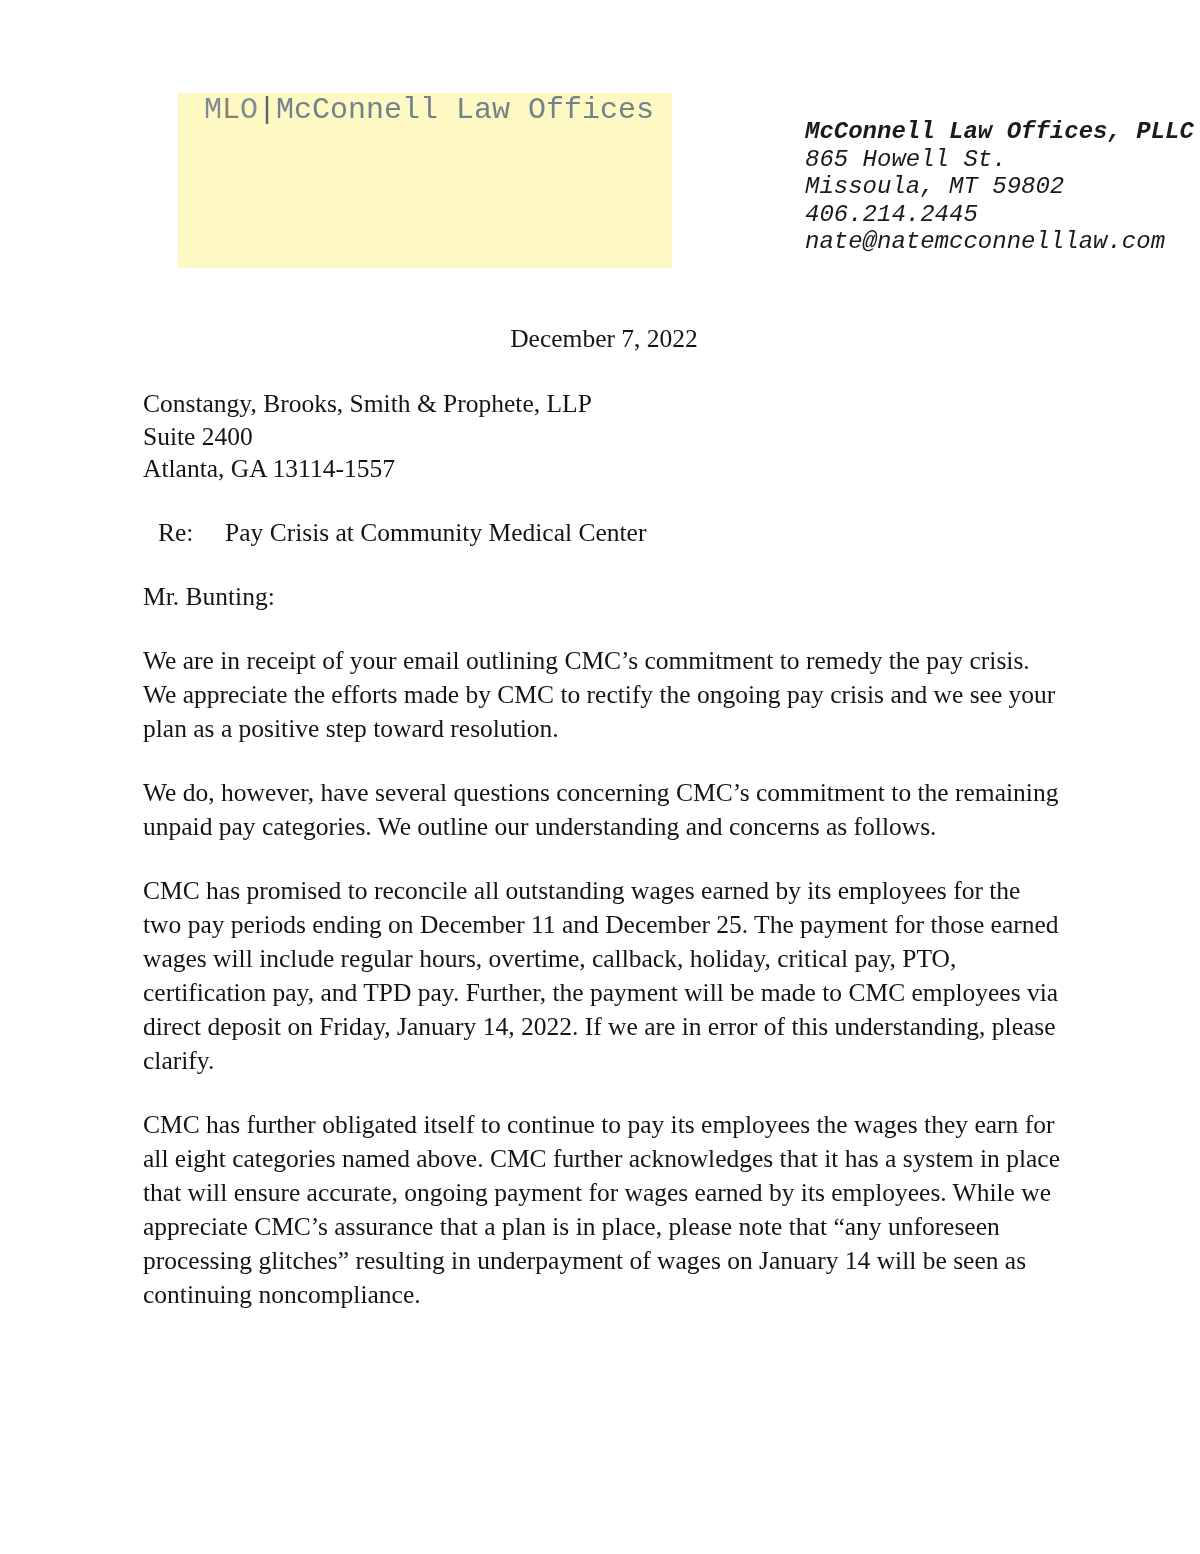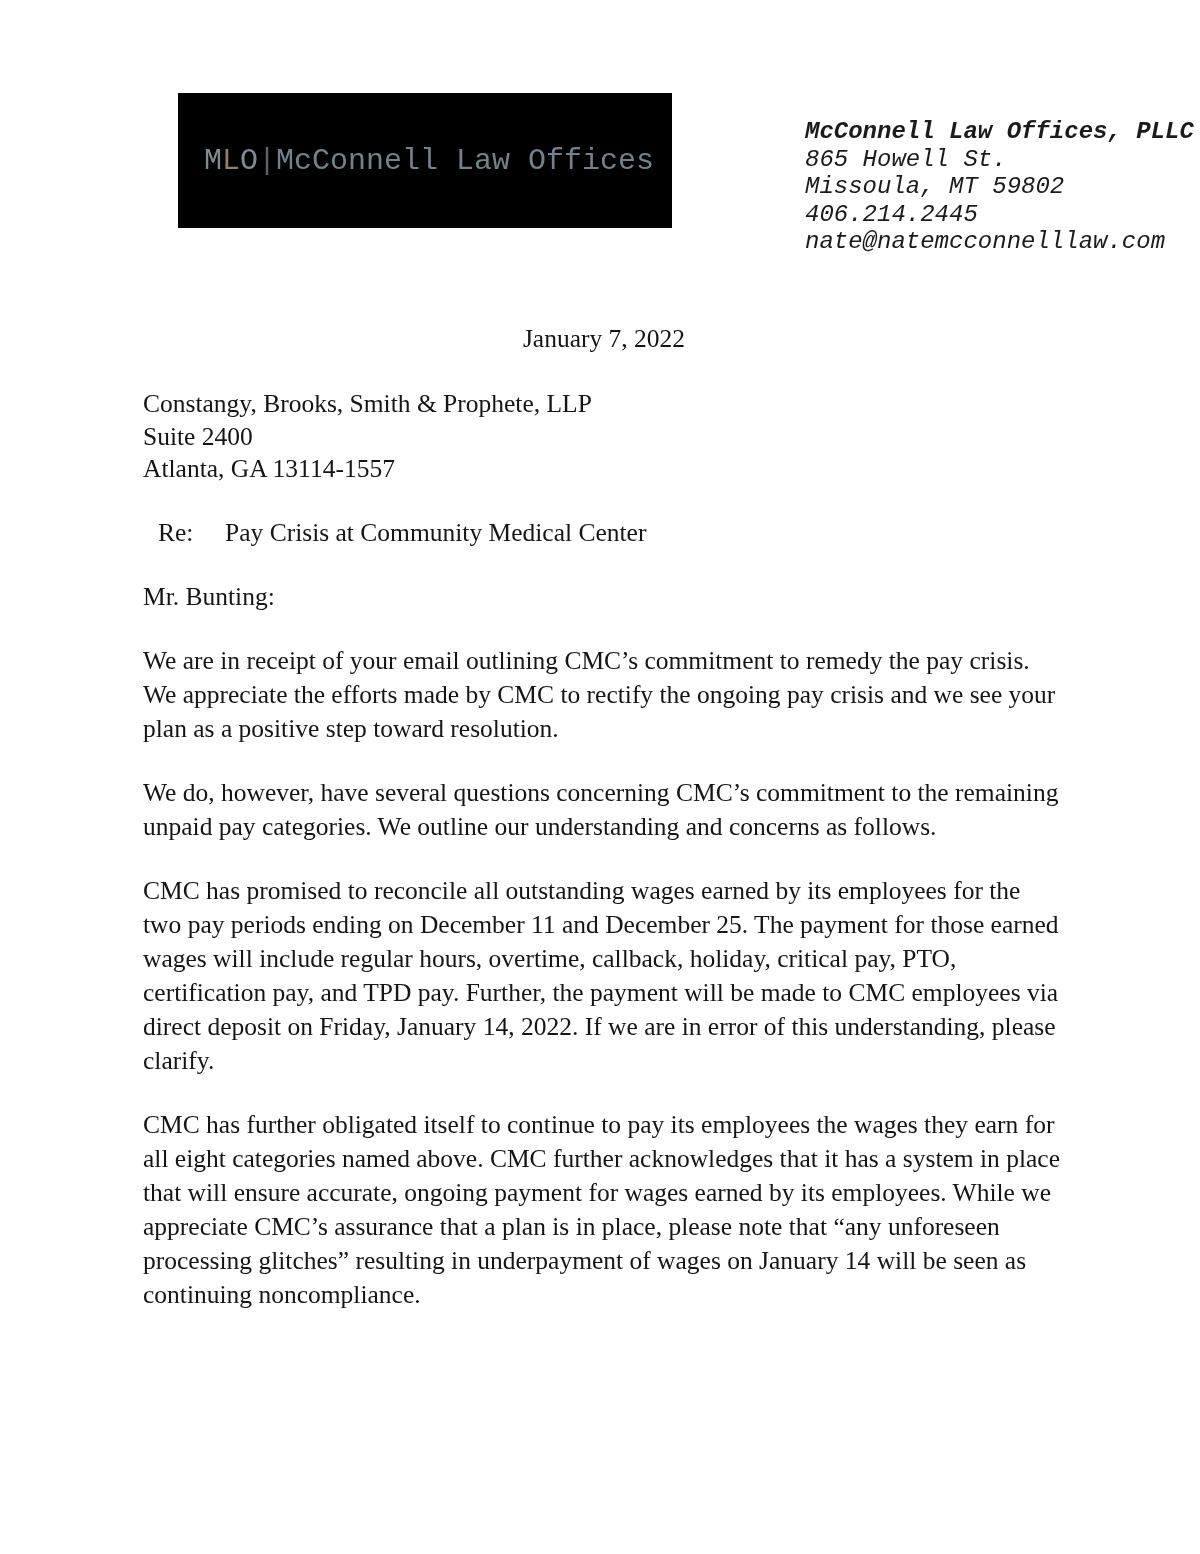--- a/index.html
+++ b/index.html
@@ -17,25 +17,25 @@
     color: #151515;
     overflow: hidden;
   }
 
   
   .logo-box {
     position: absolute;
     left: 178px;
     top: 93px;
     width: 494px;
-    height: 135px;
-    background: #000000;
+    height: 175px;
+    background: #fef9c3;
     box-sizing: border-box;
     display: flex;
-    align-items: center;
+    align-items: flex-start;
     padding-left: 26px;
     font-family: "Liberation Mono", monospace;
     font-size: 30px;
     white-space: nowrap;
   }
   .logo-abbr-m, .logo-abbr-o { color: #7d8b93; }
   .logo-abbr-l { color: #8f7f6b; }
   .logo-sep { color: #5a646a; }
   .logo-name { color: #72828b; }
 
@@ -97,21 +97,21 @@
   <div class="contact-block">
     <div class="contact-firm">McConnell Law Offices, PLLC</div>
     <div>865 Howell St.</div>
     <div>Missoula, MT 59802</div>
     <div>406.214.2445</div>
     <div>nate@natemcconnelllaw.com</div>
   </div>
 
   <div class="letter-body">
 
-    <div class="date-line">January 7, 2022</div>
+    <div class="date-line">December 7, 2022</div>
 
     <div class="recipient-block">
       <div>Constangy, Brooks, Smith &amp; Prophete, LLP</div>
       <div>Suite 2400</div>
       <div>Atlanta, GA 13114-1557</div>
     </div>
 
     <div class="re-line">
       <span class="re-label">Re:</span><span>Pay Crisis at Community Medical Center</span>
     </div>

